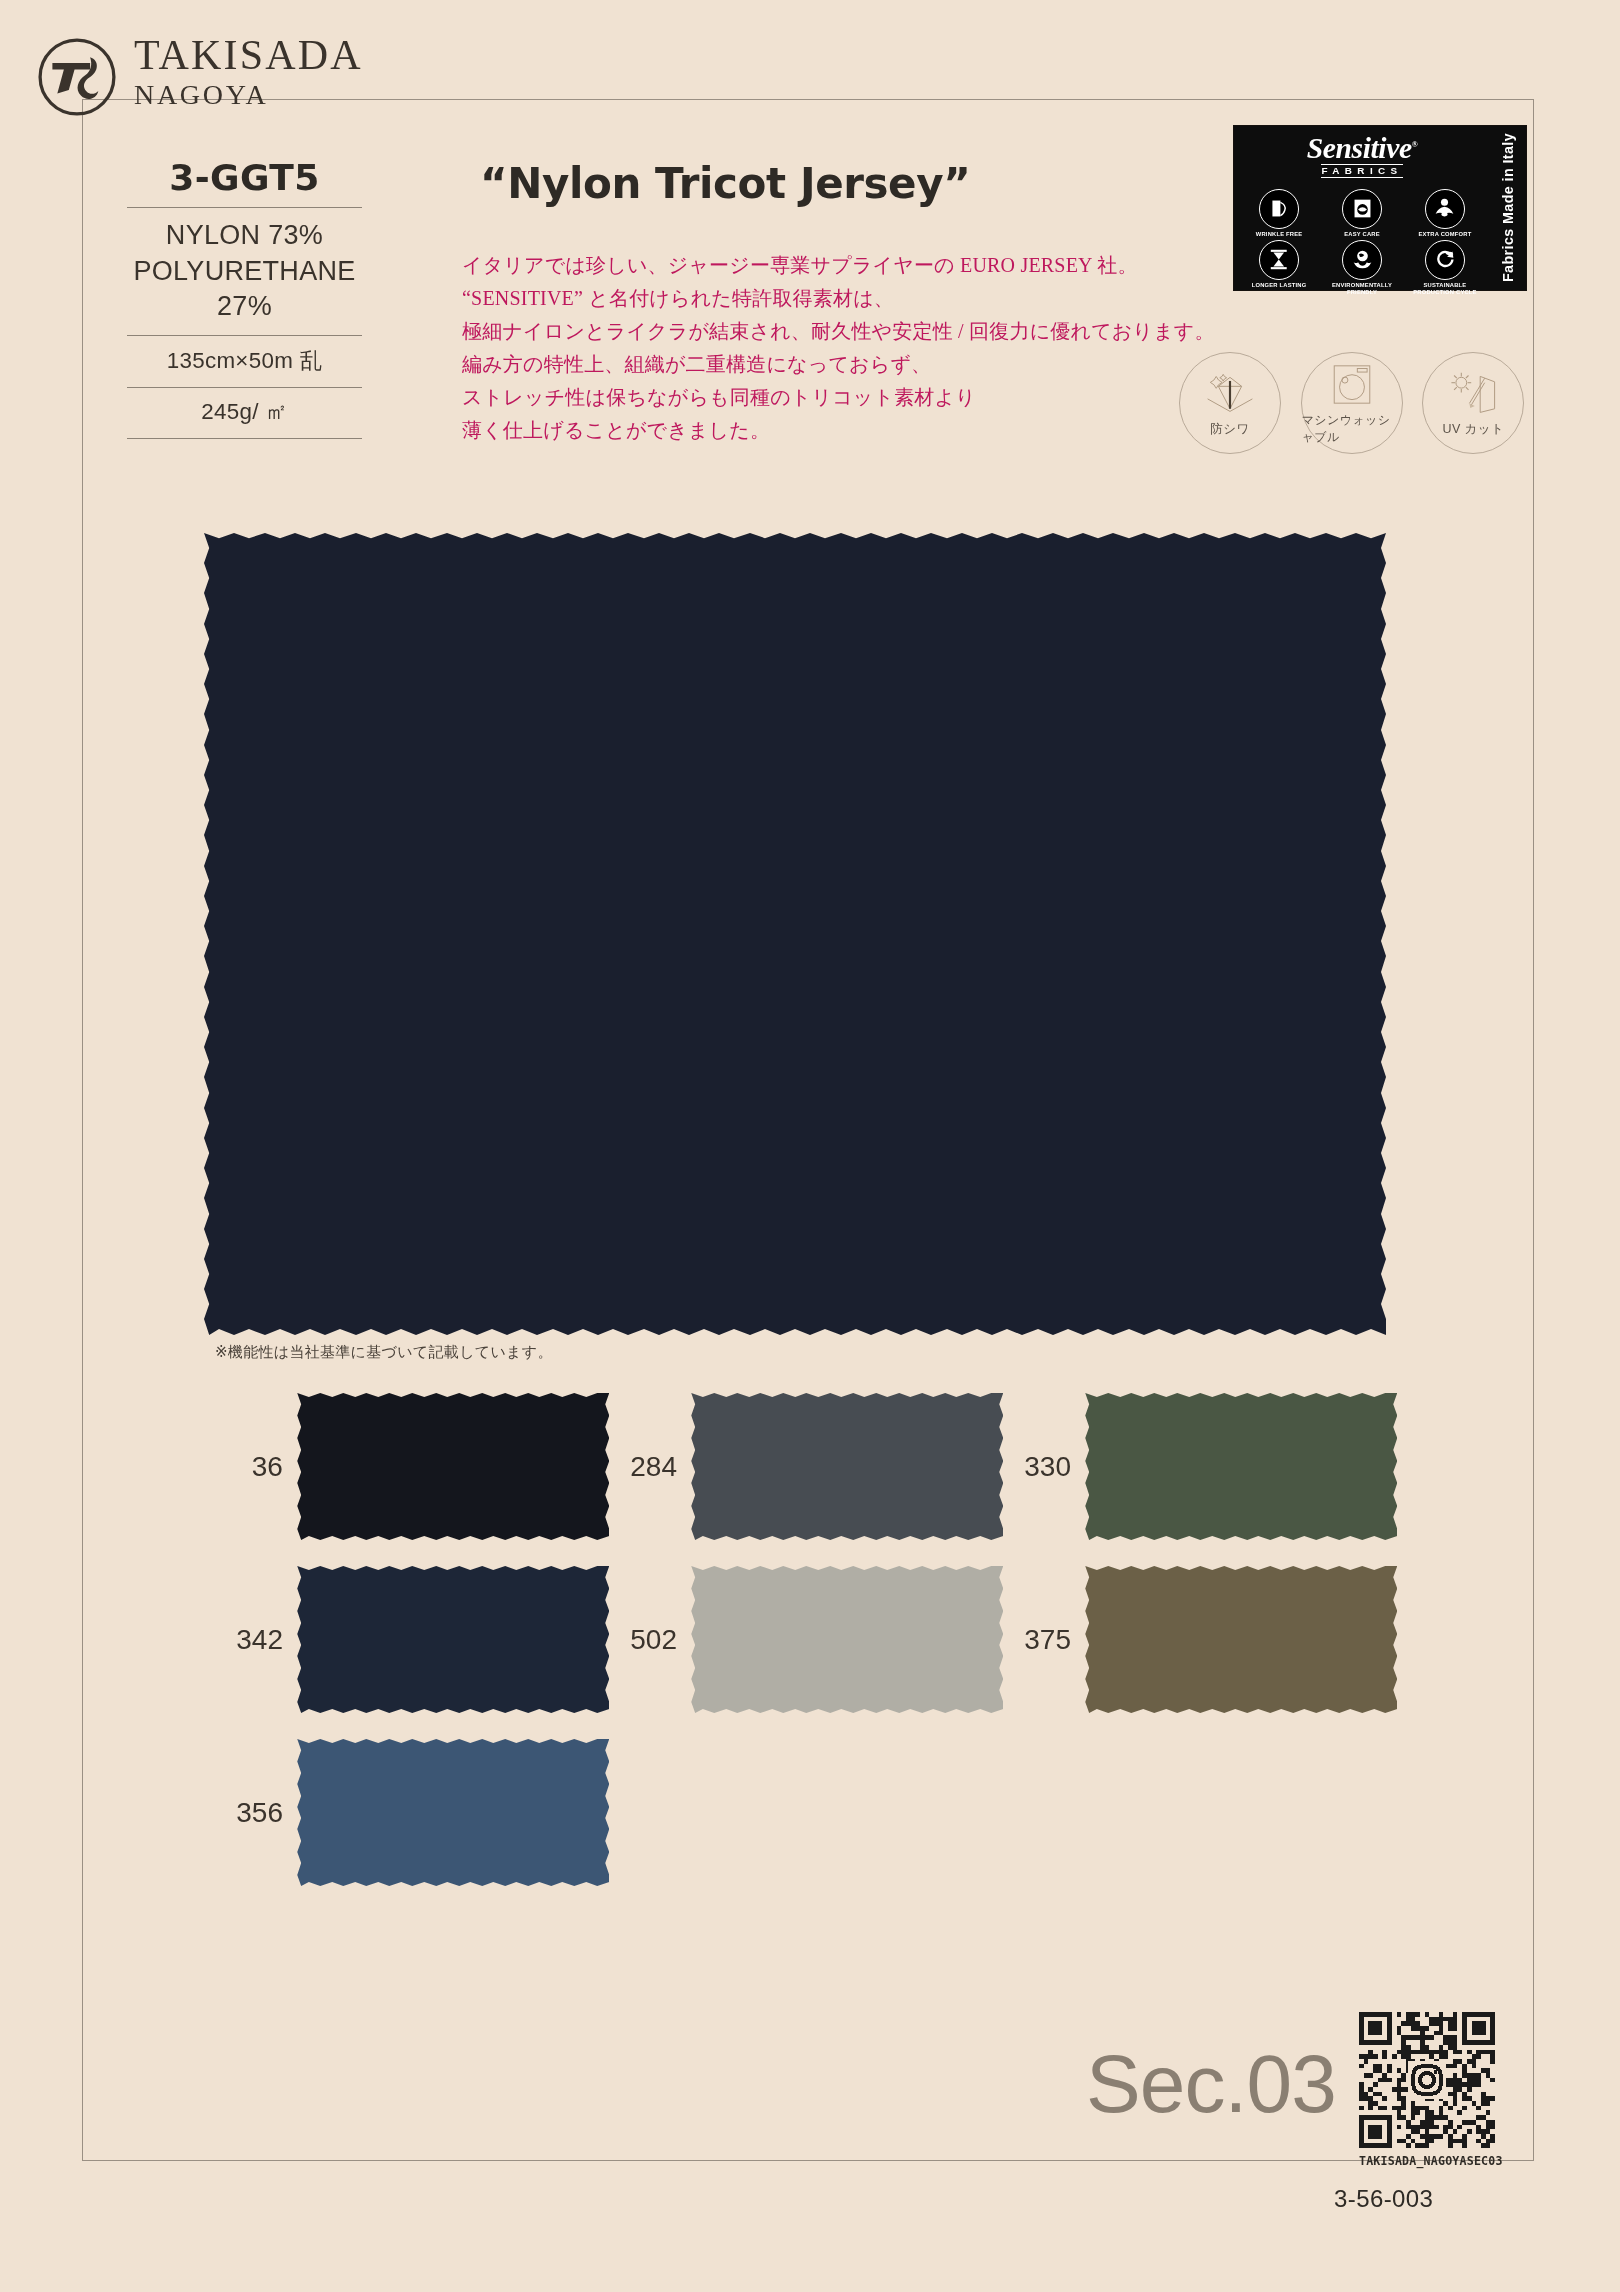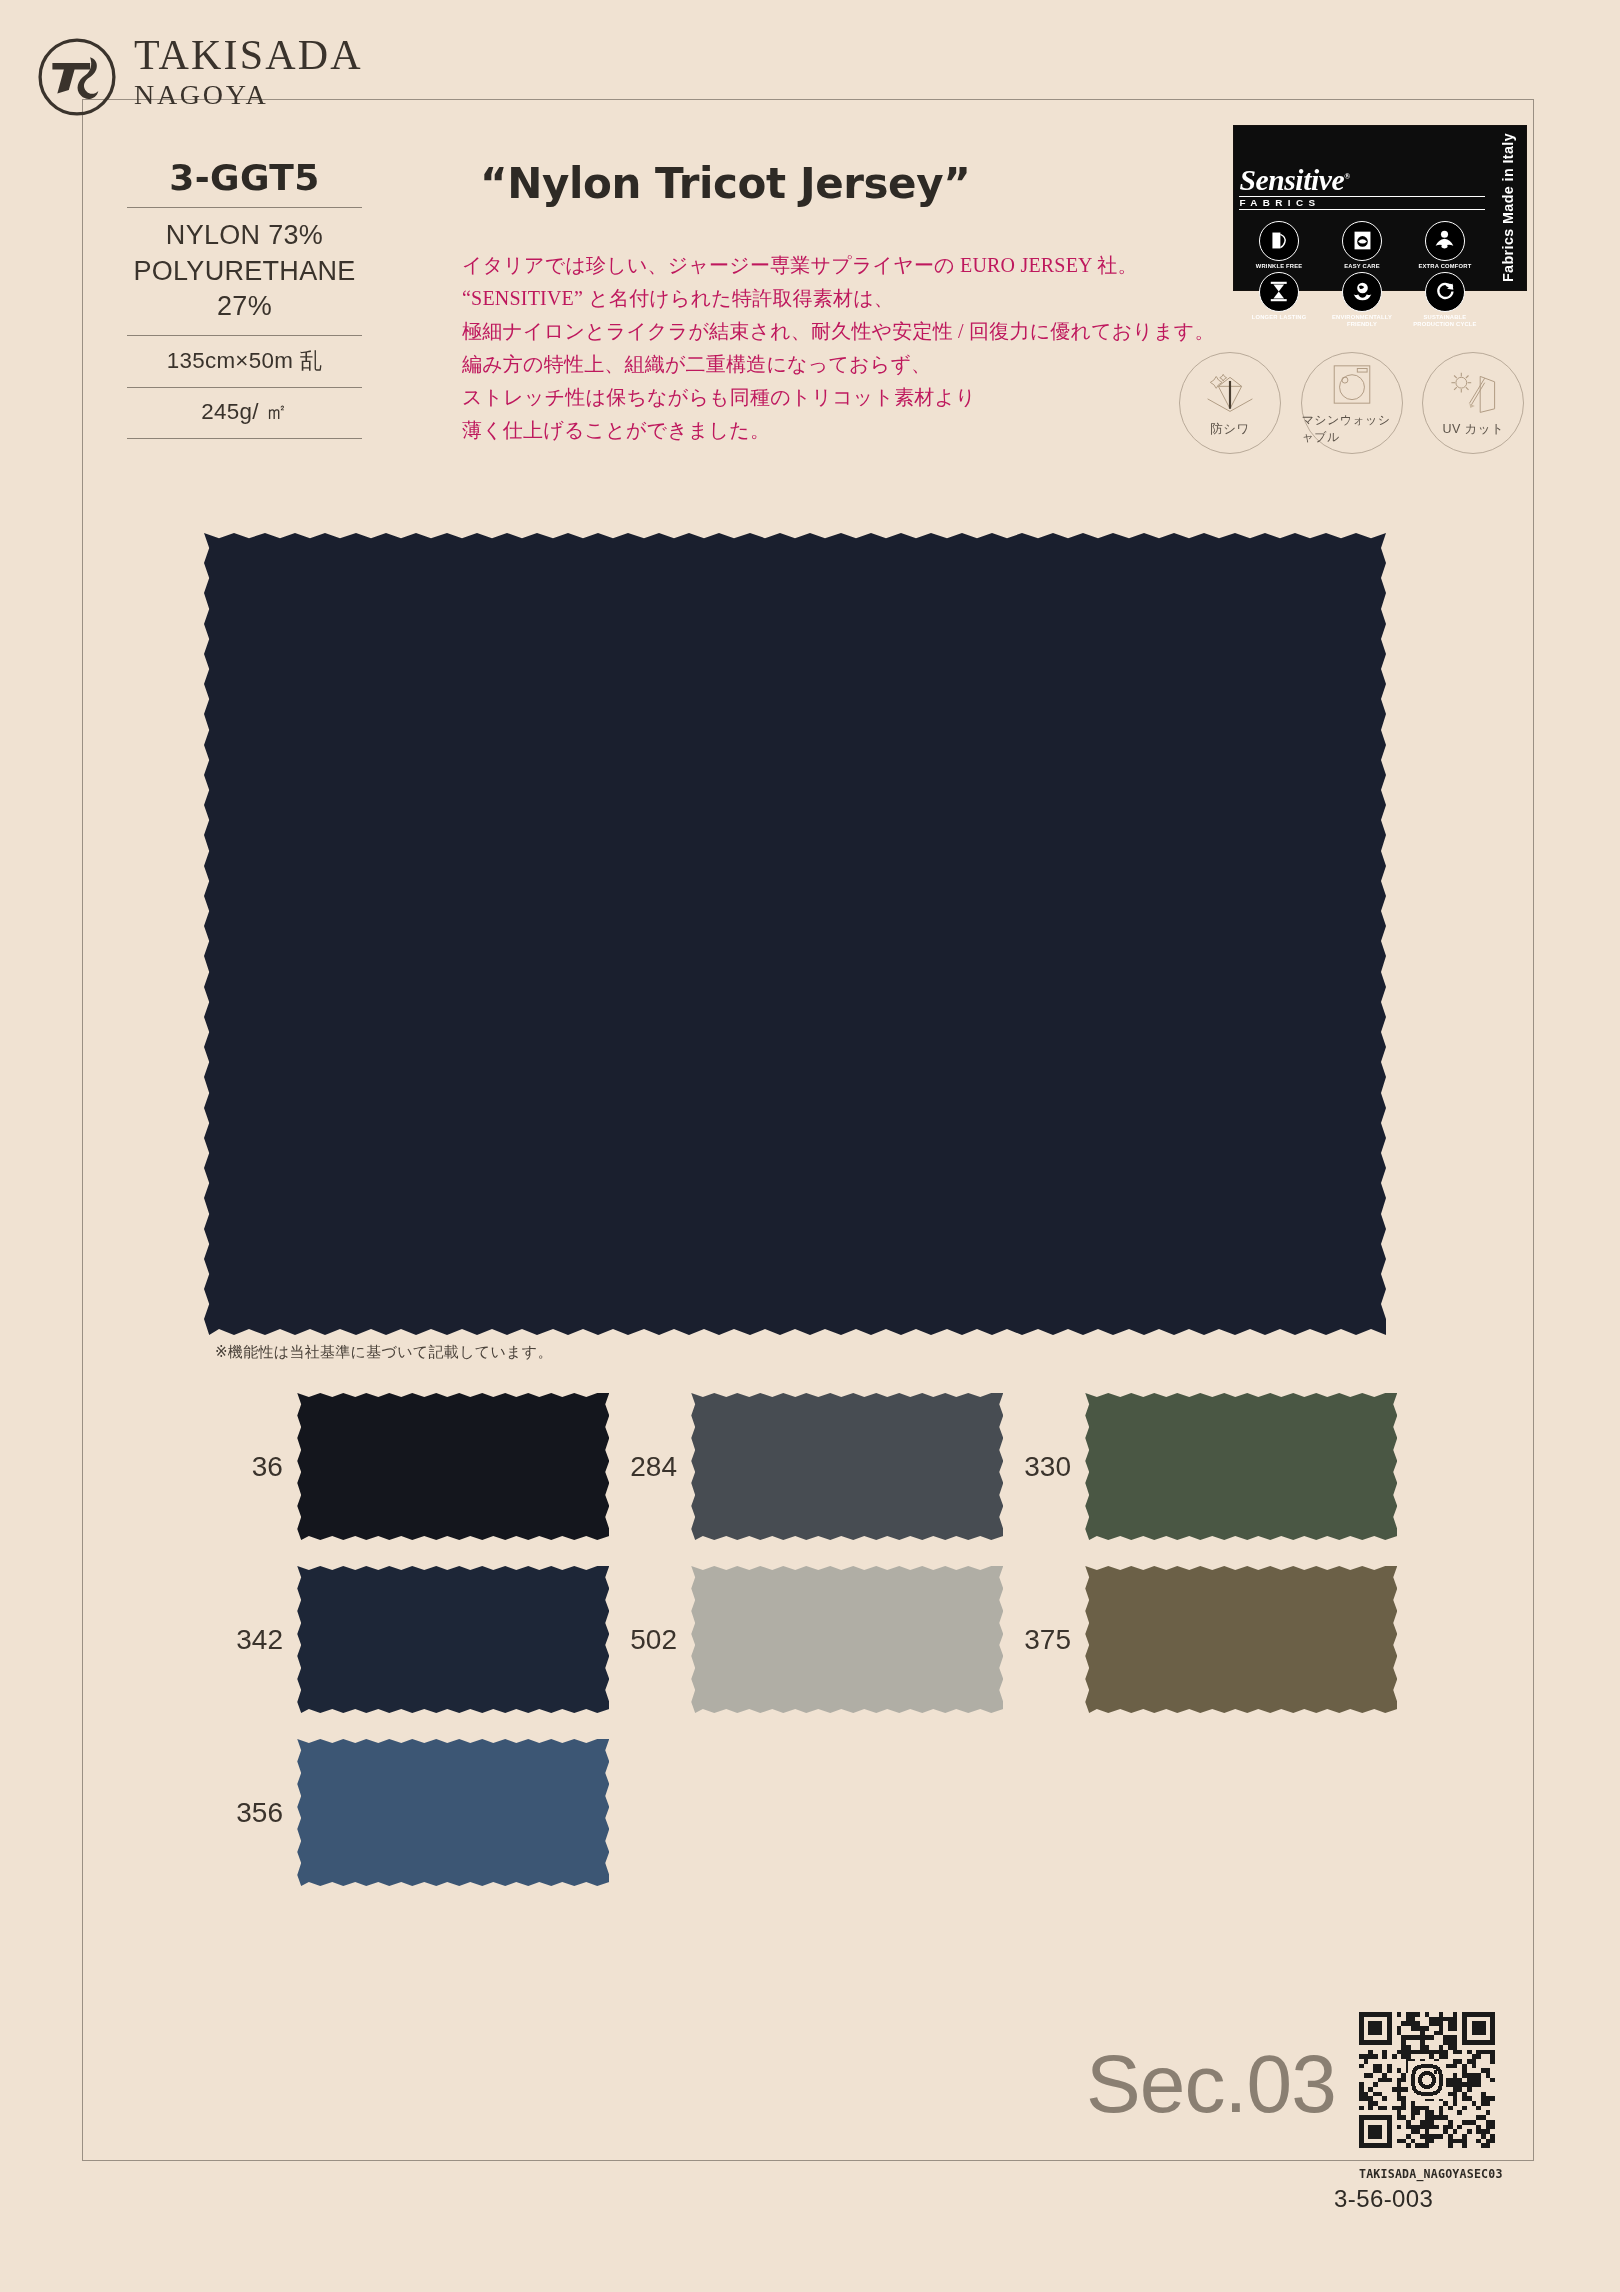--- a/index.html
+++ b/index.html
@@ -57,21 +57,21 @@
     font-family:Liberation Serif, serif;letter-spacing:0.2px;
   }
   .desc div{white-space:nowrap;}
 
   
   .sf-badge{
     position:absolute;left:1233px;top:125px;width:294px;height:166px;
     background:#0d0d0d;border:1.8px solid #15110e;box-sizing:border-box;
     display:flex;
   }
-  .sf-left{flex:1;padding:8px 5.4px 3.6px;display:flex;flex-direction:column;margin-top:32px;}
+  .sf-left{flex:1;padding:8px 5.4px 3.6px;display:flex;flex-direction:column;align-items:center;}
   .sf-word{color:#fff;font-family:"Liberation Serif","DejaVu Serif",serif;font-style:italic;font-weight:bold;font-size:29.6px;line-height:1;letter-spacing:-0.4px;position:relative;}
   .sf-word sup{font-size:8px;vertical-align:super;font-style:normal;}
   .sf-sub{color:#fff;font-size:9.9px;letter-spacing:5.4px;font-weight:bold;margin-top:0.9px;border-top:1.3px solid #fff;border-bottom:1.3px solid #fff;padding:0.9px 0;line-height:1;}
   .sf-flag{width:86px;height:8px;margin-top:4.5px;display:flex;}
   .sf-flag i{flex:1;display:block;}
   .sf-icons{display:grid;grid-template-columns:repeat(3,1fr);gap:1.8px 3.6px;margin-top:6.3px;width:100%;}
   .sf-ic{display:flex;flex-direction:column;align-items:center;}
   .sf-ic .circ{width:38px;height:38px;border-radius:50%;background:#000;border:1.4px solid #fff;display:flex;align-items:center;justify-content:center;}
   .sf-ic .cap{color:#fff;font-size:5.8px;font-weight:bold;text-align:center;line-height:1.25;margin-top:1.8px;letter-spacing:0.2px;}
   .sf-right{width:36px;display:flex;align-items:center;justify-content:center;}
@@ -99,21 +99,21 @@
   .sw-code{width:68px;text-align:right;padding-right:14.3px;font-size:28px;color:#3a332c;font-family:"Liberation Sans",sans-serif;}
   .sw-chip{width:312px;height:147px;}
 
   
   .sec-label{
     position:absolute;left:1086px;top:2037px;
     font-size:82px;color:#8a7f72;font-family:"Liberation Sans",sans-serif;letter-spacing:-0.9px;
   }
   .qr-block{position:absolute;left:1359px;top:2012px;width:136px;text-align:center;}
   .qr-img{width:136px;height:136px;}
-  .qr-cap{font-size:11.6px;letter-spacing:0.2px;color:#2e2a25;font-family:"DejaVu Sans Mono","Liberation Mono",monospace;font-weight:bold;margin-top:16px;}
+  .qr-cap{font-size:11.6px;letter-spacing:0.2px;color:#2e2a25;font-family:"DejaVu Sans Mono","Liberation Mono",monospace;font-weight:bold;margin-top:3px;}
   .doc-no{
     position:absolute;left:1334px;top:2185px;width:199px;text-align:left;
     font-size:24px;color:#2e2a25;letter-spacing:0.4px;
   }
 </style>
 </head>
 <body>
 
 <div class="page-frame"></div>
 <div class="header-rule"></div>

